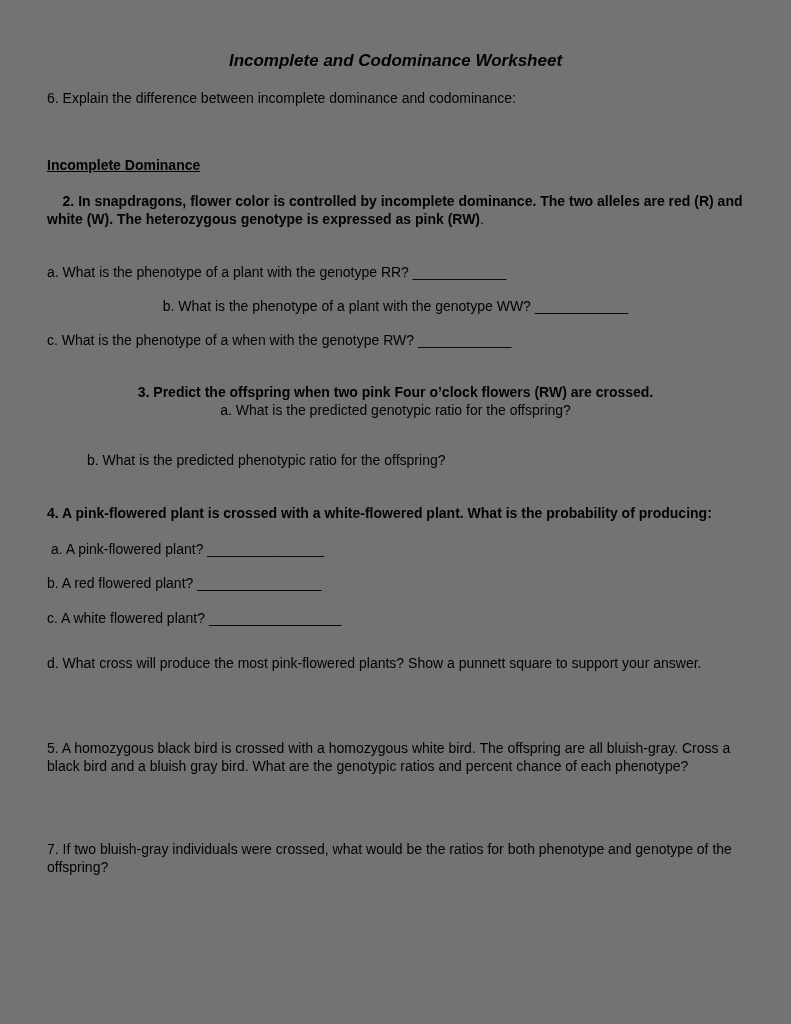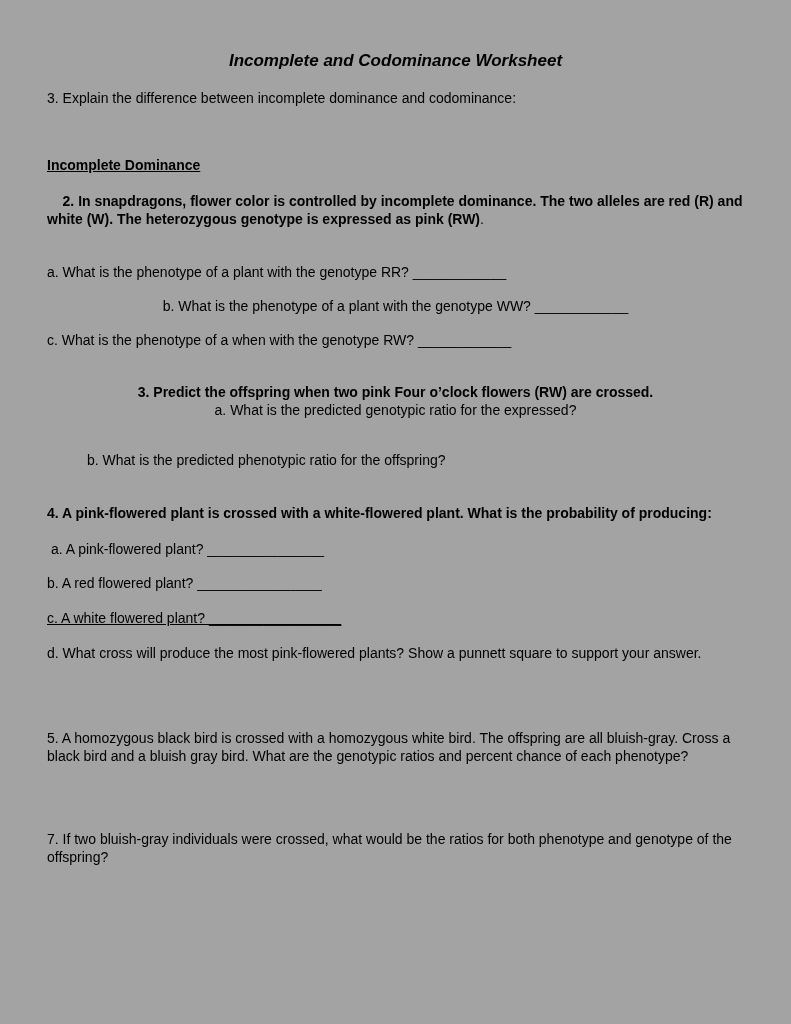--- a/index.html
+++ b/index.html
@@ -4,21 +4,21 @@
 <style>
   html, body {
     margin: 0;
     padding: 0;
     background: #ffffff;
   }
   .page {
     width: 791px;
     height: 1024px;
     box-sizing: border-box;
-    background: #a3a3a3;
+    background: #737373;
     padding: 50px 47px 40px 47px;
     font-family: "Liberation Sans", "DejaVu Sans", sans-serif;
     font-size: 14px;
     line-height: 18px;
     color: #000000;
     overflow: hidden;
   }
   .doc-title {
     text-align: center;
     font-style: italic;
@@ -39,47 +39,47 @@
   .q1   { margin-bottom: 49px; }
   .q2   { margin-bottom: 17px; }
   .q2a  { margin-bottom: 16px; }
   .q2b  { margin-bottom: 16px; text-align: center; }
   .q2c  { margin-bottom: 34px; }
   .q3blk{ margin-bottom: 32px; text-align: center; }
   .q3b  { margin-bottom: 35px; padding-left: 40px; }
   .q4   { margin-bottom: 18px; }
   .q4a  { margin-bottom: 16px; }
   .q4b  { margin-bottom: 17px; }
-  .q4c  { margin-bottom: 17px; text-decoration: underline; }
+  .q4c  { margin-bottom: 27px; }
   .q4d  { margin-bottom: 67px; }
   .q5   { margin-bottom: 65px; }
   .q6   { margin-bottom: 51px; }
 </style>
 </head>
 <body>
 
 <div class="page">
 
   <h1 class="doc-title">Incomplete and Codominance Worksheet</h1>
 
-  <p class="q1">3. Explain the difference between incomplete dominance and codominance:</p>
+  <p class="q1">6. Explain the difference between incomplete dominance and codominance:</p>
 
   <p class="heading">Incomplete Dominance</p>
 
   <p class="q2">
     <span class="b">2. In snapdragons, flower color is controlled by incomplete dominance. The two alleles are red (R) and white (W). The heterozygous genotype is expressed as pink (RW)</span><span>.</span>
   </p>
 
   <p class="q2a">a. What is the phenotype of a plant with the genotype RR? ____________</p>
   <p class="q2b">b. What is the phenotype of a plant with the genotype WW? ____________</p>
   <p class="q2c">c. What is the phenotype of a when with the genotype RW? ____________</p>
 
   <div class="q3blk">
     <p class="b">3. Predict the offspring when two pink Four o’clock flowers (RW) are crossed.</p>
-    <p>a. What is the predicted genotypic ratio for the expressed?</p>
+    <p>a. What is the predicted genotypic ratio for the offspring?</p>
   </div>
 
   <p class="q3b">b. What is the predicted phenotypic ratio for the offspring?</p>
 
   <p class="q4 b">4. A pink-flowered plant is crossed with a white-flowered plant. What is the probability of producing:</p>
 
   <p class="q4a"> a. A pink-flowered plant? _______________</p>
   <p class="q4b">b. A red flowered plant? ________________</p>
   <p class="q4c">c. A white flowered plant? _________________</p>
   <p class="q4d">d. What cross will produce the most pink-flowered plants? Show a punnett square to support your answer.</p>

